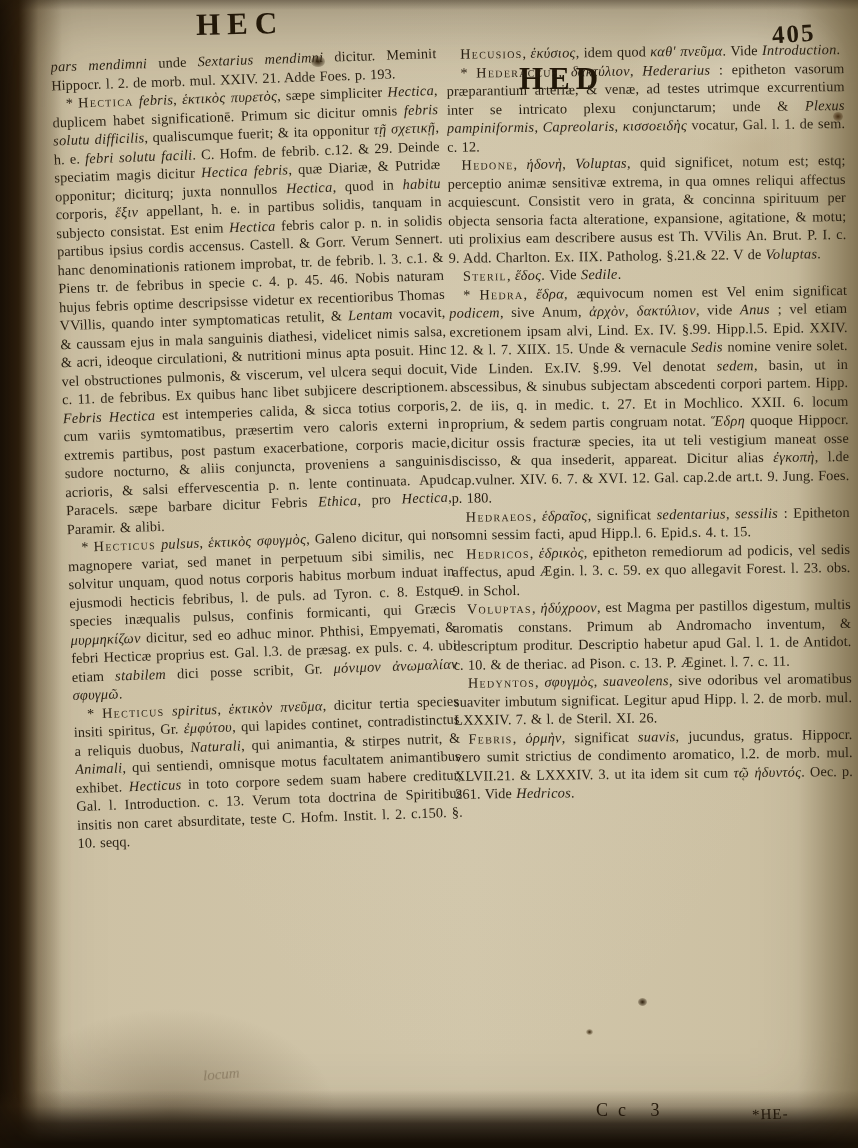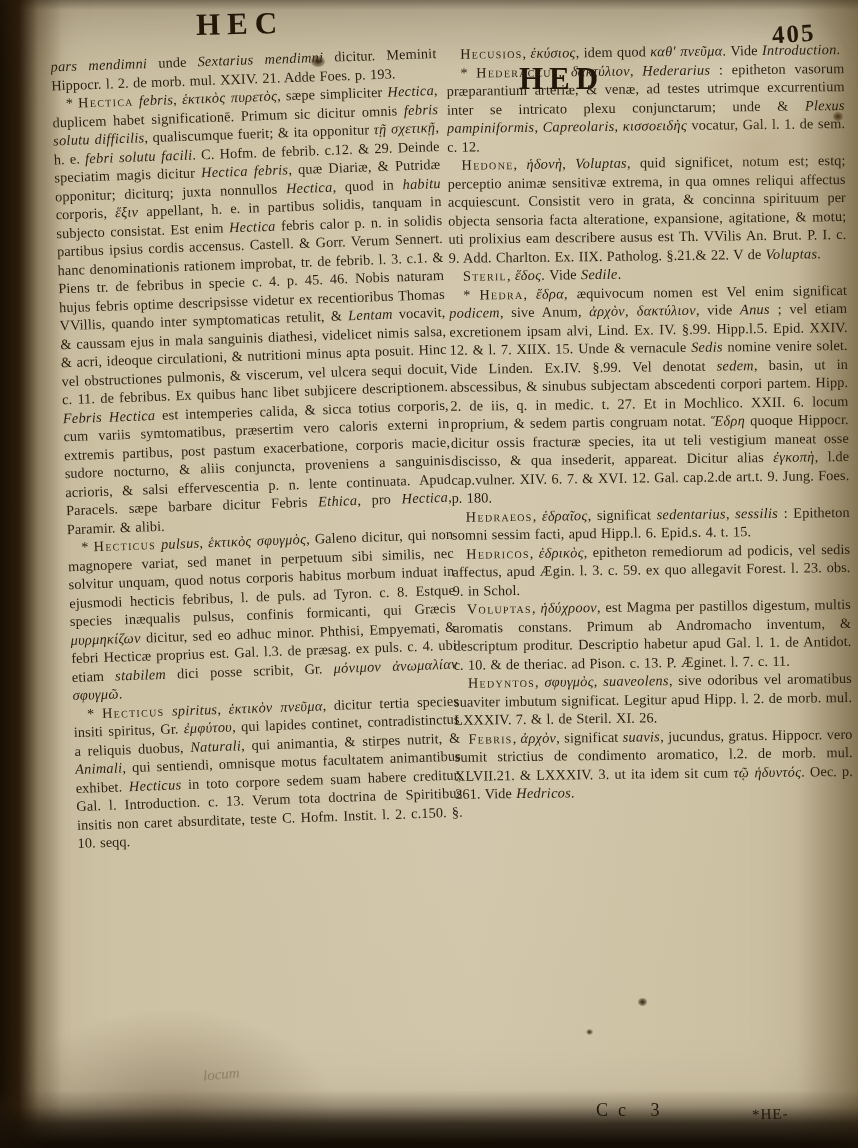--- a/index.html
+++ b/index.html
@@ -74,21 +74,21 @@
     <div class="col col-right">
       <p class="entry"><span class="sc">Hecusios</span>, <i>ἑκύσιος</i>, idem quod <i>καθ' πνεῦμα</i>. Vide <i>Introduction</i>.</p>
       <p class="entry">* <span class="sc">Hederaceus</span>, <i>δακτύλιον</i>, <i>Hederarius</i> : epitheton vasorum præparantium arteriæ, &amp; venæ, ad testes utrimque excurrentium inter se intricato plexu conjunctarum; unde &amp; <i>Plexus pampiniformis</i>, <i>Capreolaris</i>, <i>κισσοειδὴς</i> vocatur, Gal. l. 1. de sem. c. 12.</p>
       <p class="entry"><span class="sc">Hedone</span>, <i>ἡδονὴ</i>, <i>Voluptas</i>, quid significet, notum est; estq; perceptio animæ sensitivæ extrema, in qua omnes reliqui affectus acquiescunt. Consistit vero in grata, &amp; concinna spirituum per objecta sensoria facta alteratione, expansione, agitatione, &amp; motu; uti prolixius eam describere ausus est Th. VVilis An. Brut. P. I. c. 9. Add. Charlton. Ex. IIX. Patholog. §.21.&amp; 22. V de <i>Voluptas</i>.</p>
       <p class="entry"><span class="sc">Steril</span>, <i>ἕδος</i>. Vide <i>Sedile</i>.</p>
       <p class="entry">* <span class="sc">Hedra</span>, <i>ἕδρα</i>, æquivocum nomen est Vel enim significat <i>podicem</i>, sive Anum, <i>ἀρχὸν, δακτύλιον</i>, vide <i>Anus</i> ; vel etiam excretionem ipsam alvi, Lind. Ex. IV. §.99. Hipp.l.5. Epid. XXIV. 12. &amp; l. 7. XIIX. 15. Unde &amp; vernacule <i>Sedis</i> nomine venire solet. Vide Linden. Ex.IV. §.99. Vel denotat <i>sedem</i>, basin, ut in abscessibus, &amp; sinubus subjectam abscedenti corpori partem. Hipp. 2. de iis, q. in medic. t. 27. Et in Mochlico. XXII. 6. locum proprium, &amp; sedem partis congruam notat. <i>Ἕδρη</i> quoque Hippocr. dicitur ossis fracturæ species, ita ut teli vestigium maneat osse discisso, &amp; qua insederit, appareat. Dicitur alias <i>ἐγκοπὴ</i>, l.de cap.vulner. XIV. 6. 7. &amp; XVI. 12. Gal. cap.2.de art.t. 9. Jung. Foes. p. 180.</p>
       <p class="entry"><span class="sc">Hedraeos</span>, <i>ἑδραῖος</i>, significat <i>sedentarius</i>, <i>sessilis</i> : Epitheton somni sessim facti, apud Hipp.l. 6. Epid.s. 4. t. 15.</p>
       <p class="entry"><span class="sc">Hedricos</span>, <i>ἑδρικὸς</i>, epitheton remediorum ad podicis, vel sedis affectus, apud Ægin. l. 3. c. 59. ex quo allegavit Forest. l. 23. obs. 9. in Schol.</p>
       <p class="entry"><span class="sc">Voluptas</span>, <i>ἡδύχροον</i>, est Magma per pastillos digestum, multis aromatis constans. Primum ab Andromacho inventum, &amp; descriptum proditur. Descriptio habetur apud Gal. l. 1. de Antidot. c. 10. &amp; de theriac. ad Pison. c. 13. P. Æginet. l. 7. c. 11.</p>
       <p class="entry"><span class="sc">Hedyntos</span>, <i>σφυγμὸς</i>, <i>suaveolens</i>, sive odoribus vel aromatibus suaviter imbutum significat. Legitur apud Hipp. l. 2. de morb. mul. LXXXIV. 7. &amp; l. de Steril. XI. 26.</p>
-      <p class="entry"><span class="sc">Febris</span>, <i>ἀρχὸν</i>, significat <i>suavis</i>, jucundus, gratus. Hippocr. vero sumit strictius de condimento aromatico, l.2. de morb. mul. XLVII.21. &amp; LXXXIV. 3. ut ita idem sit cum <i>τῷ ἡδυντός</i>. Oec. p. 261. Vide <i>Hedricos</i>.</p>
+      <p class="entry"><span class="sc">Febris</span>, <i>ὁρμὴν</i>, significat <i>suavis</i>, jucundus, gratus. Hippocr. vero sumit strictius de condimento aromatico, l.2. de morb. mul. XLVII.21. &amp; LXXXIV. 3. ut ita idem sit cum <i>τῷ ἡδυντός</i>. Oec. p. 261. Vide <i>Hedricos</i>.</p>
     </div>
 
     <div class="ghost">locum</div>
     <div class="sig">Cc 3</div>
     <div class="catch">*HE-</div>
 
     <div class="stain stain-1"></div>
     <div class="stain stain-2"></div>
     <div class="stain stain-3"></div>
     <div class="stain stain-4"></div>

